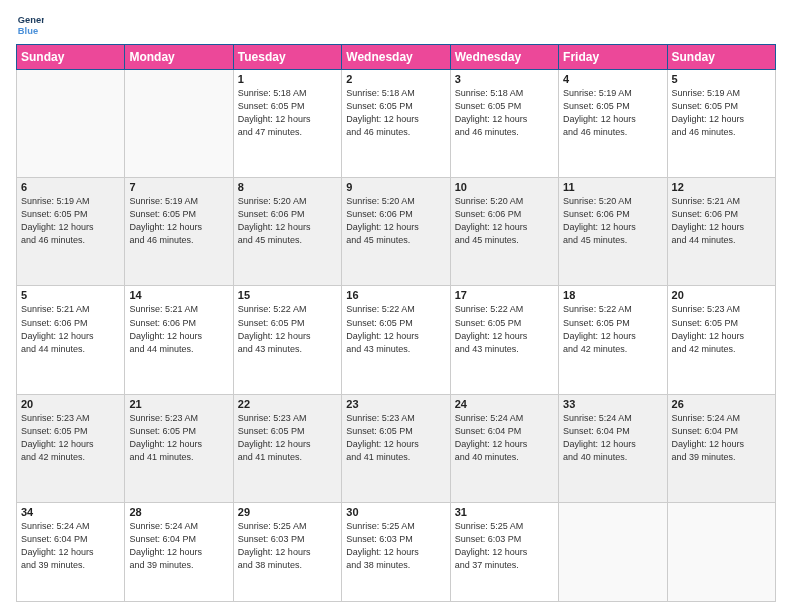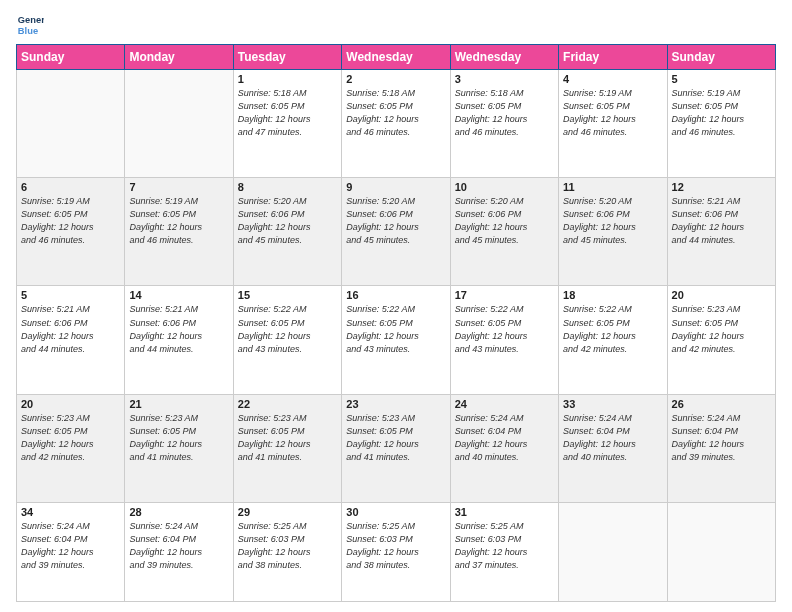--- a/index.html
+++ b/index.html
@@ -85,21 +85,20 @@
       font-size: 11px;
       font-weight: bold;
       color: #222;
       display: block;
       margin-bottom: 2px;
     }
     .cell-info {
       font-size: 9px;
       line-height: 1.45;
       color: #333;
-      font-style: italic;
     }
     .empty-cell {
       background: #f9f9f9;
     }
     .row-alt {
       background: #f0f0f0;
     }
     .row-alt td {
       background: #f0f0f0;
     }

